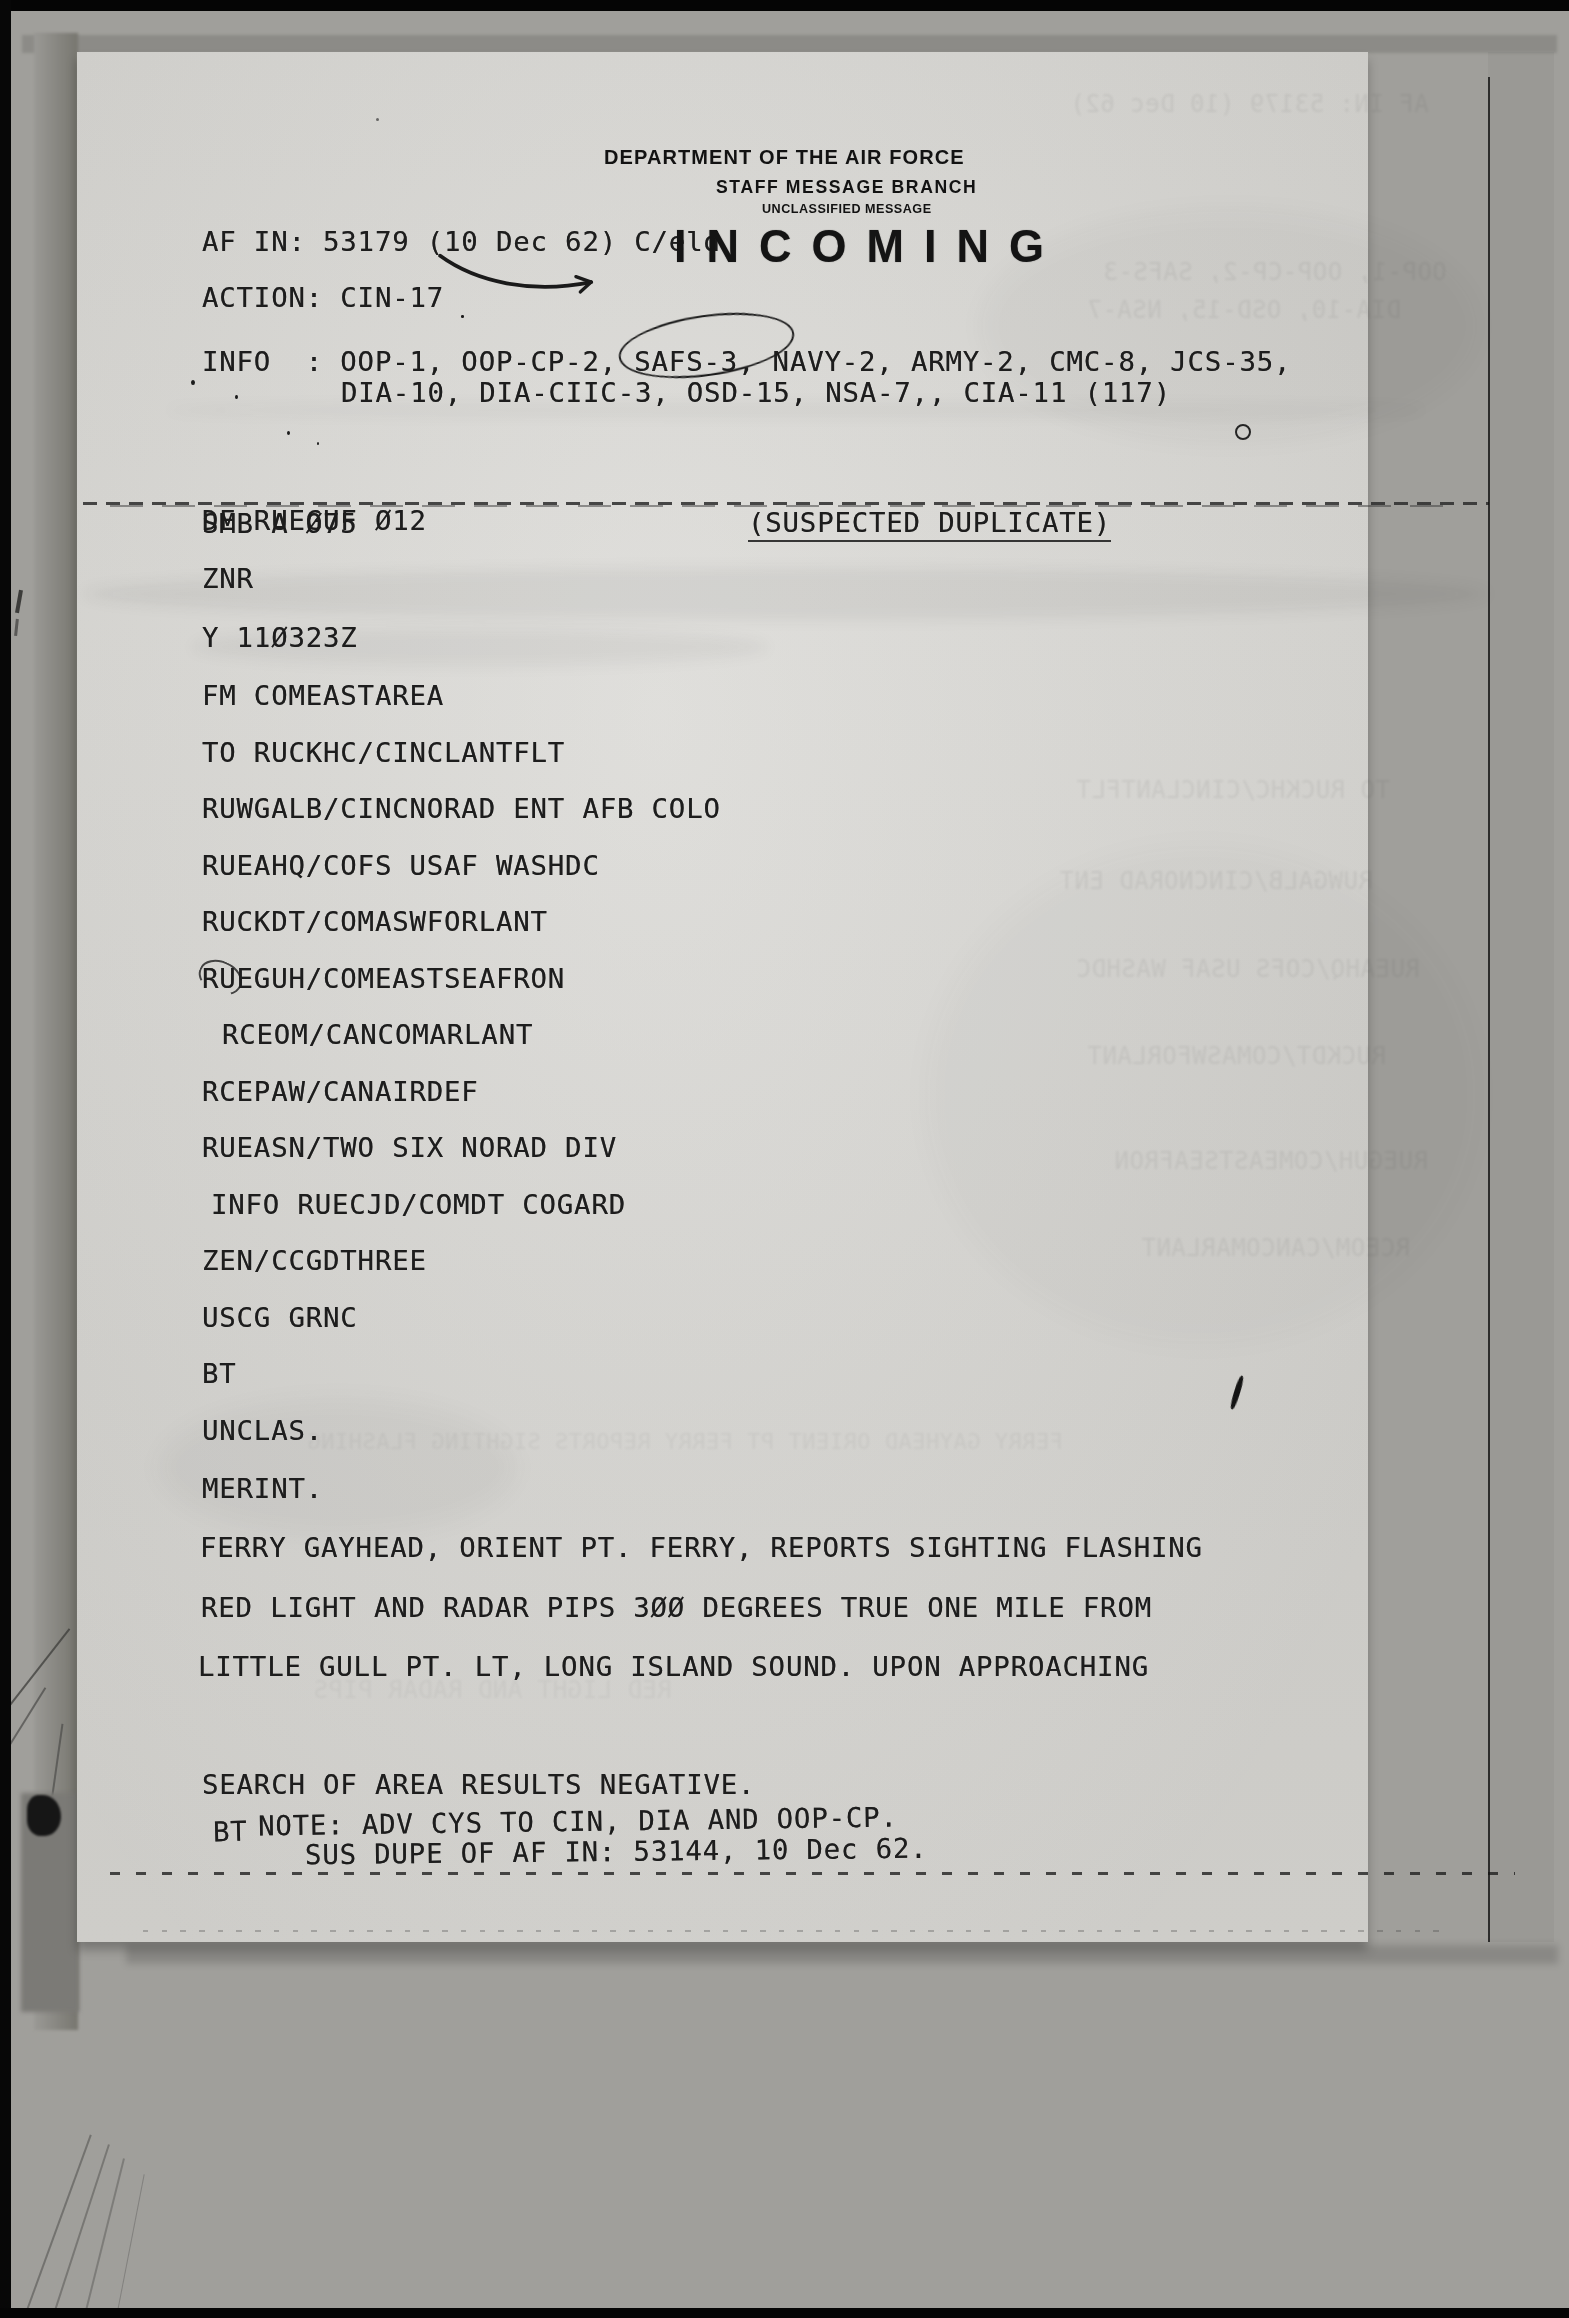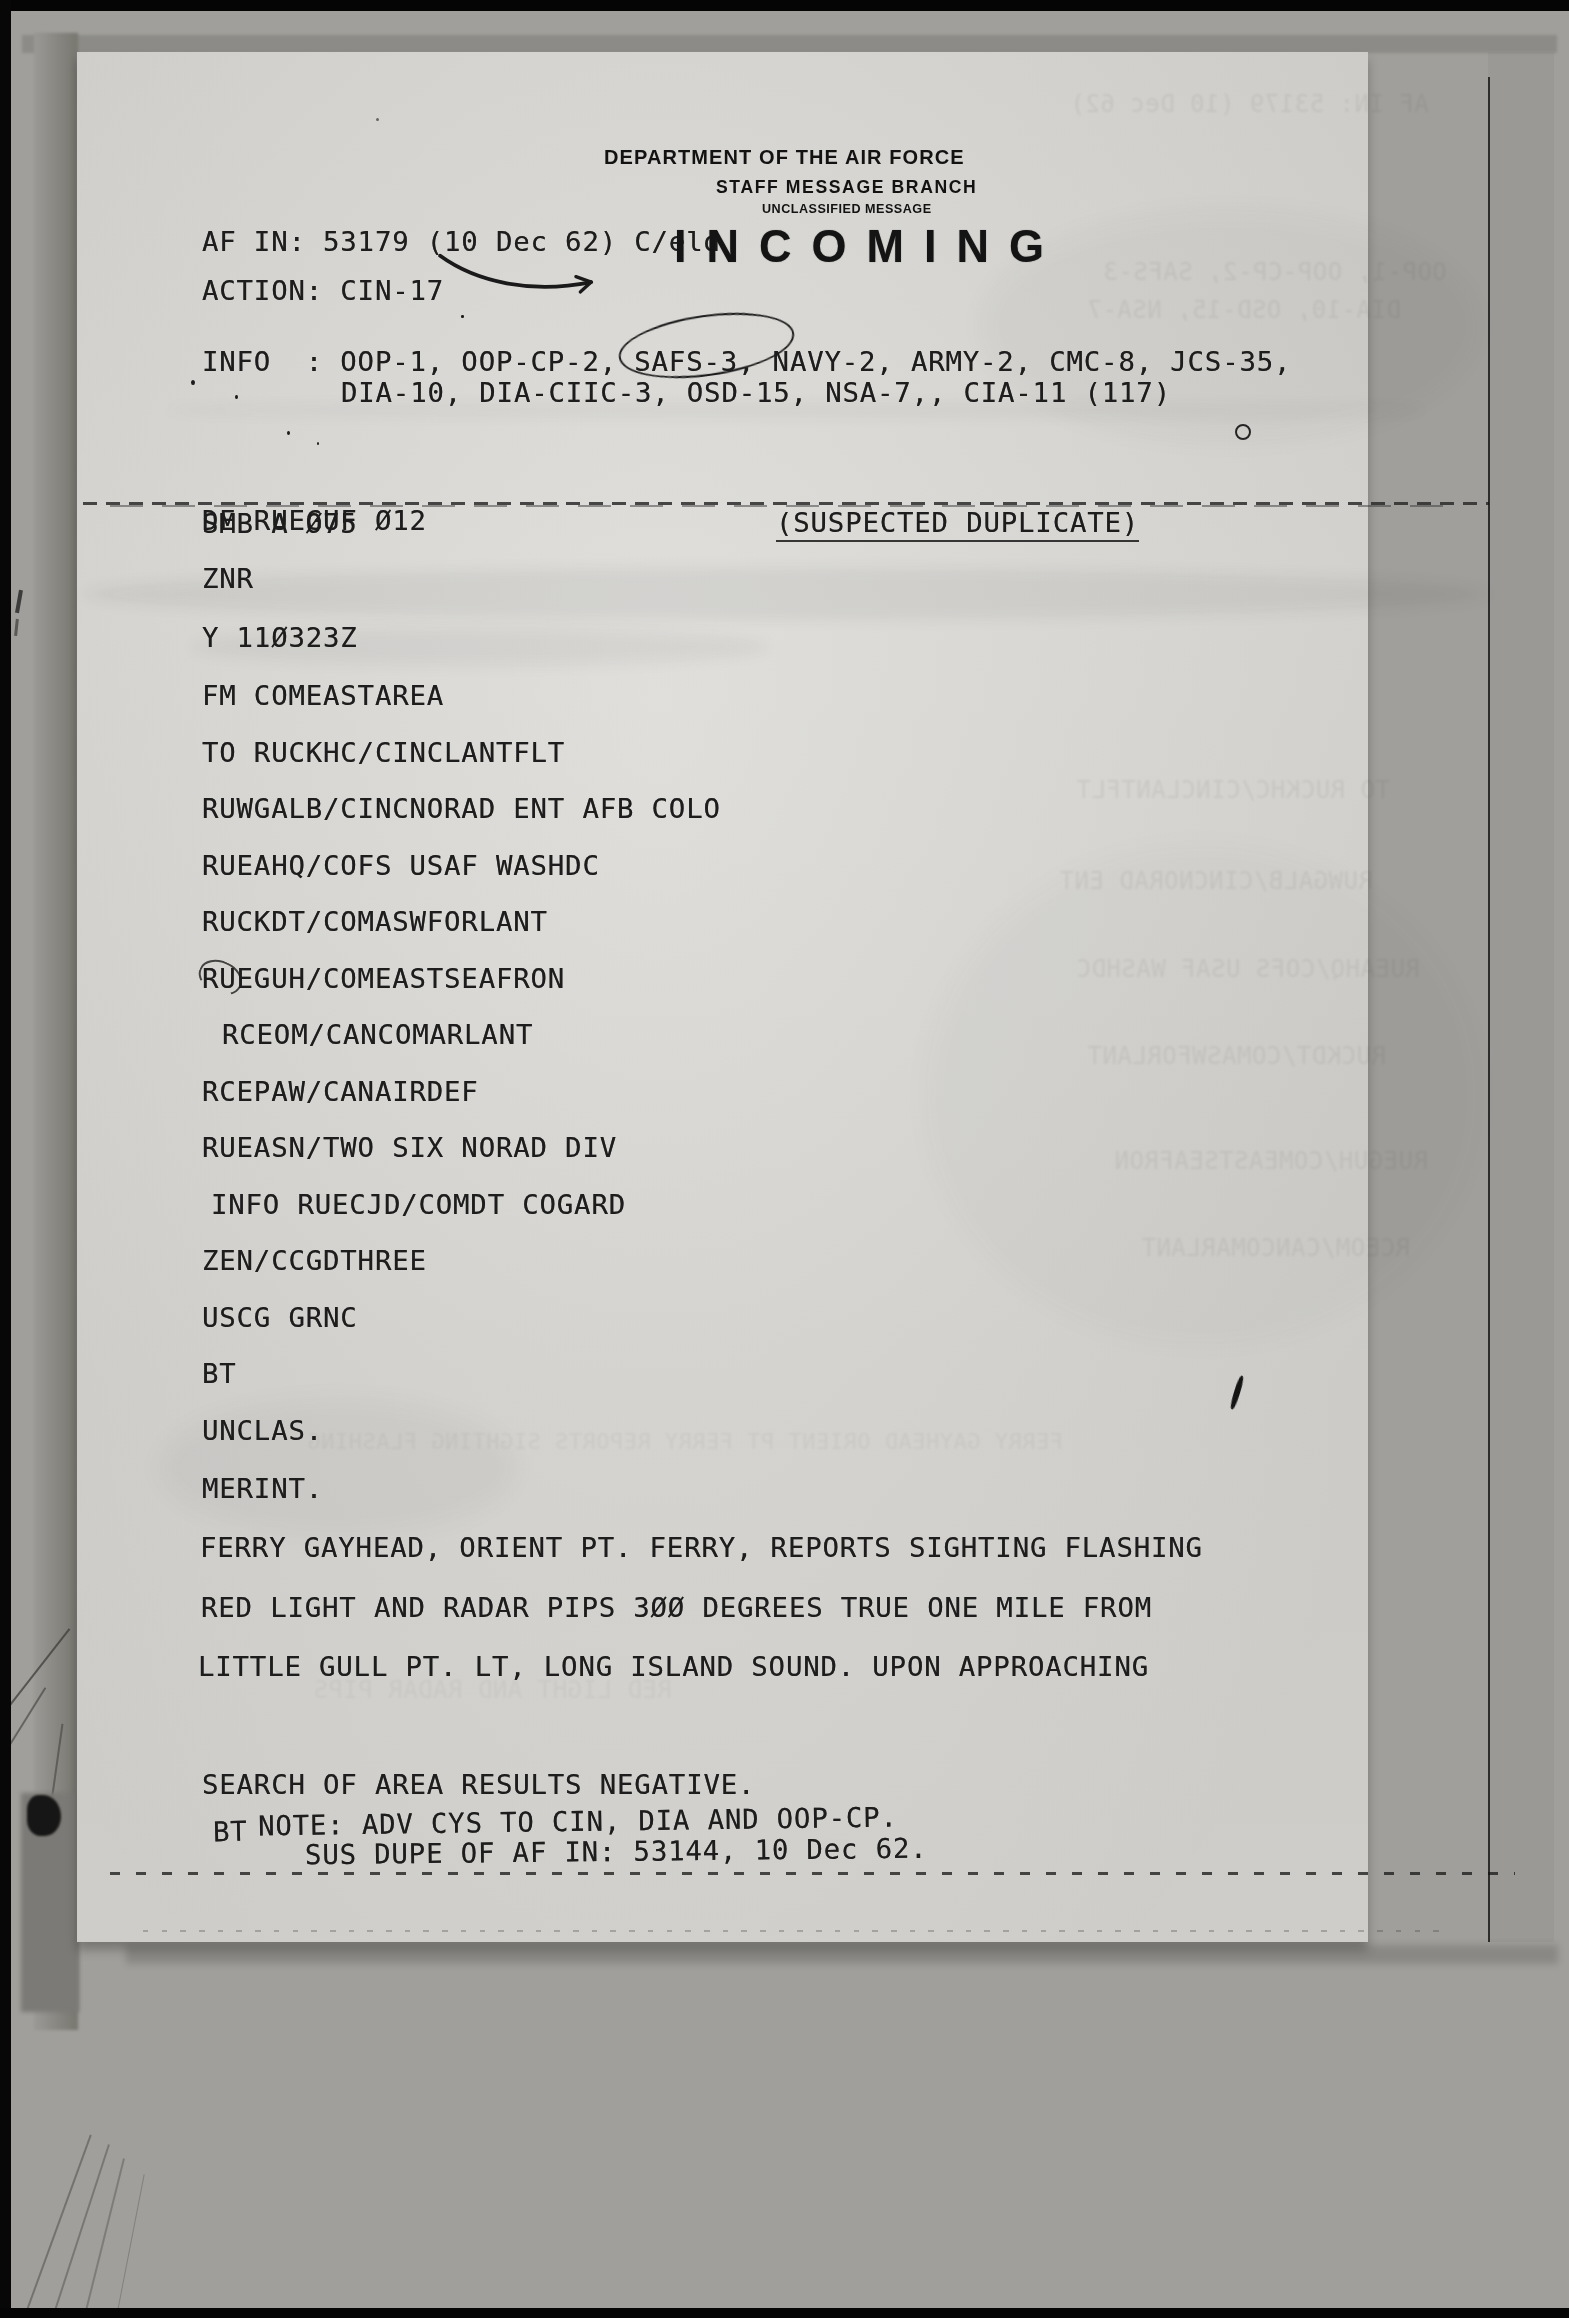--- a/index.html
+++ b/index.html
@@ -38,21 +38,21 @@
 
   
   .circle-ann{position:absolute;left:541px;top:263px;width:173px;height:57px;border:2.7px solid #1c1c1c;
               border-radius:50%;transform:rotate(-8deg);filter:blur(0.2px);}
   .slash-ann{position:absolute;left:1157px;top:1323px;width:6px;height:35px;background:#141414;
              border-radius:45%;transform:rotate(17deg);filter:blur(0.3px);}
   .squiggle-ann{position:absolute;left:121px;top:909px;width:41px;height:28.5px;border:2.2px solid rgba(30,30,30,0.8);
                 border-radius:50%;border-bottom-color:transparent;transform:rotate(24deg);}
   .ink-blob{position:absolute;left:1158px;top:372px;width:12px;height:12px;border:2.7px solid #242424;
             border-radius:50%;filter:blur(0.3px);}
-  .underlined{border-bottom:2.2px solid rgba(25,25,25,0.85);padding-bottom:2.2px;margin-left:28px;}
+  .underlined{border-bottom:2.2px solid rgba(25,25,25,0.85);padding-bottom:2.2px;}
 
   
   .dashed1{position:absolute;left:5.5px;top:450px;width:1406px;height:2.7px;
            background:repeating-linear-gradient(90deg,#2b2b2b 0 14.3px,transparent 14.3px 23px);opacity:0.85;}
   .dashed1b{position:absolute;left:33px;top:453px;width:1350px;height:1.6px;
            background:repeating-linear-gradient(90deg,#3a3a3a 0 33px,transparent 33px 52px);opacity:0.5;}
   .dashed2{position:absolute;left:33px;top:1820px;width:1405px;height:3.3px;
            background:repeating-linear-gradient(90deg,rgba(28,28,28,0.78) 0 10px,transparent 10px 26px);filter:blur(0.3px);}
   .dotted-faint{position:absolute;left:66px;top:1878px;width:1306px;height:1.6px;
            background:repeating-linear-gradient(90deg,rgba(60,60,60,0.3) 0 5.5px,transparent 5.5px 18.7px);}
@@ -115,21 +115,21 @@
     <div class="hl hl3">UNCLASSIFIED MESSAGE</div>
 
     <div class="t" style="top:174px;">AF IN: 53179 (10 Dec 62) C/eld</div>
     <div class="stamp">INCOMING</div>
 
     <svg class="swoosh" width="208" height="66" viewBox="0 0 380 120">
       <path d="M 24 14 C 90 62, 190 84, 300 62" stroke="#1a1a1a" stroke-width="7" fill="none" stroke-linecap="round"></path>
       <path d="M 300 62 L 272 52 M 300 62 L 280 80" stroke="#1a1a1a" stroke-width="6" fill="none" stroke-linecap="round"></path>
     </svg>
 
-    <div class="t" style="top:223px;">ACTION: CIN-17</div>
+    <div class="t" style="top:230px;">ACTION: CIN-17</div>
     <div class="t" style="top:294px;">INFO  : OOP-1, OOP-CP-2, SAFS-3, NAVY-2, ARMY-2, CMC-8, JCS-35,</div>
     <div class="t" style="left:264px;top:325px;">DIA-10, DIA-CIIC-3, OSD-15, NSA-7,, CIA-11 (117)</div>
     <div class="circle-ann"></div>
     <div class="ink-blob"></div>
 
     <div class="t" style="top:420px;margin-top:36px;">SMB A Ø75</div>
     <div class="dashed1"></div>
     <div class="dashed1b"></div>
     <div class="t" style="top:453px;">DE RUEGUF Ø12</div>
     <div class="t underlined" style="left:671px;top:455px;">(SUSPECTED DUPLICATE)</div>

